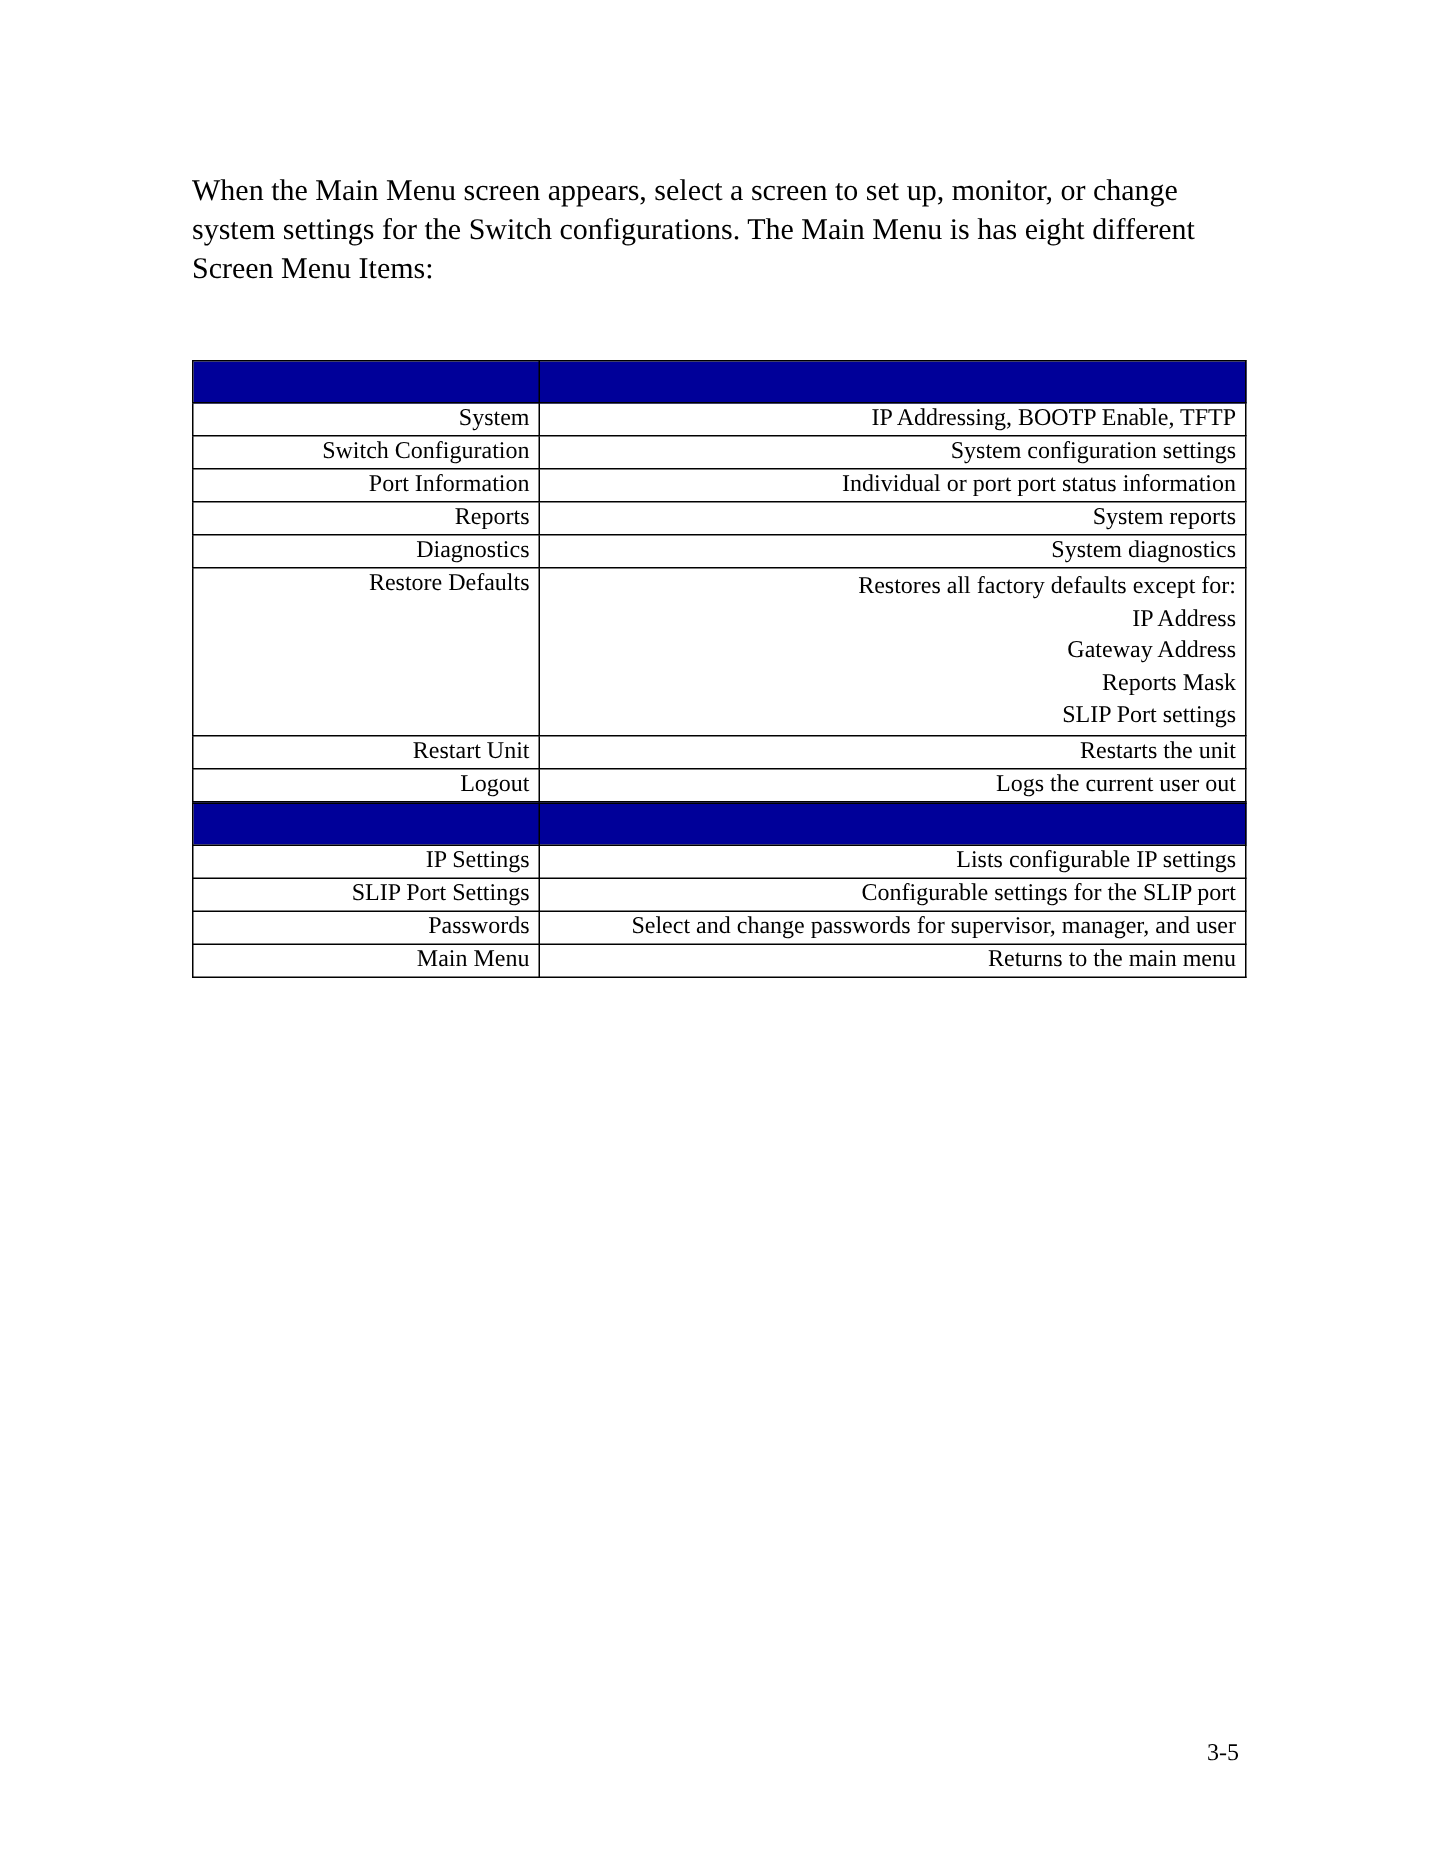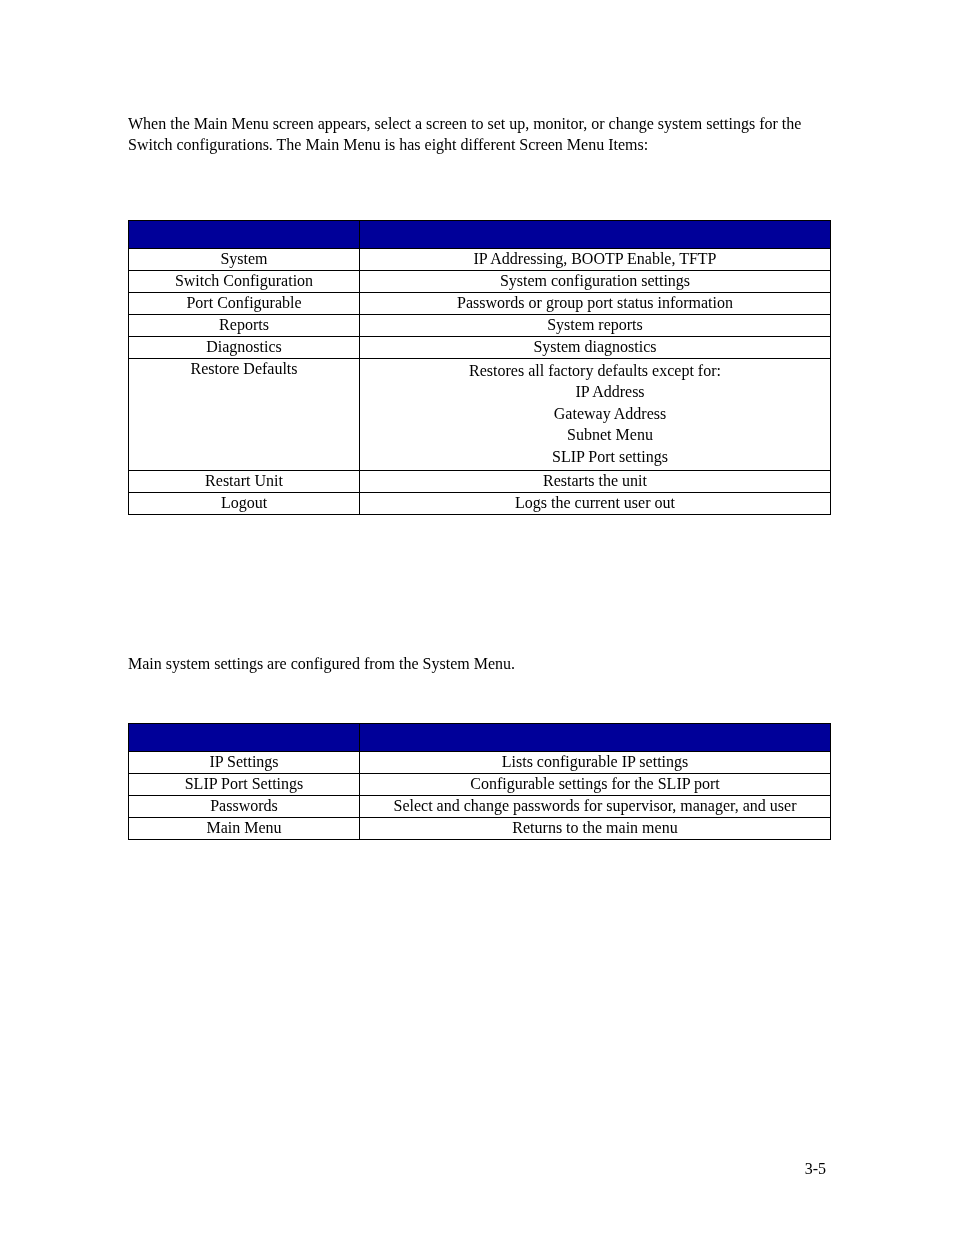--- a/index.html
+++ b/index.html
@@ -13,35 +13,35 @@
       min-height: 1235px;
       position: relative;
     }
     .content {
       position: absolute;
       left: 128px;
       top: 114px;
       width: 703px;
     }
     .intro {
-      font-size: 16px;
+      font-size: 20px;
       line-height: 1.3;
-      margin-bottom: 64px;
+      margin-bottom: 48px;
     }
     table {
       border-collapse: collapse;
       width: 100%;
       margin-bottom: 0;
     }
     table td, table th {
       border: 1px solid #000;
       padding: 1px 6px 2px 6px;
       font-size: 16px;
       vertical-align: top;
-      text-align: center;
+      text-align: right;
     }
     .header-row td {
       background: #000099;
       color: #000099;
       height: 24px;
       border: 1px solid #000;
     }
     .col1 {
       width: 218px;
     }
@@ -78,55 +78,54 @@
     </tr>
     <tr>
       <td class="col1">System</td>
       <td>IP Addressing, BOOTP Enable, TFTP</td>
     </tr>
     <tr>
       <td class="col1">Switch Configuration</td>
       <td>System configuration settings</td>
     </tr>
     <tr>
-      <td class="col1">Port Configurable</td>
-      <td>Passwords or group port status information</td>
+      <td class="col1">Port Information</td>
+      <td>Individual or port port status information</td>
     </tr>
     <tr>
       <td class="col1">Reports</td>
       <td>System reports</td>
     </tr>
     <tr>
       <td class="col1">Diagnostics</td>
       <td>System diagnostics</td>
     </tr>
     <tr>
       <td class="col1">Restore Defaults</td>
       <td>
         <div class="restore-defaults-desc">
           <span>Restores all factory defaults except for:</span><br>
           <span class="indent-item">IP Address</span><br>
           <span class="indent-item">Gateway Address</span><br>
-          <span class="indent-item">Subnet Menu</span><br>
+          <span class="indent-item">Reports Mask</span><br>
           <span class="indent-item">SLIP Port settings</span>
         </div>
       </td>
     </tr>
     <tr>
       <td class="col1">Restart Unit</td>
       <td>Restarts the unit</td>
     </tr>
     <tr>
       <td class="col1">Logout</td>
       <td>Logs the current user out</td>
     </tr>
   </tbody>
     </table>
 
-  <div class="section2-intro">Main system settings are configured from the System Menu.</div>
 
   <table>
     <tbody>
         <tr class="header-row">
       <td class="col1">&nbsp;</td>
       <td>&nbsp;</td>
     </tr>
     <tr>
       <td class="col1">IP Settings</td>
       <td>Lists configurable IP settings</td>

